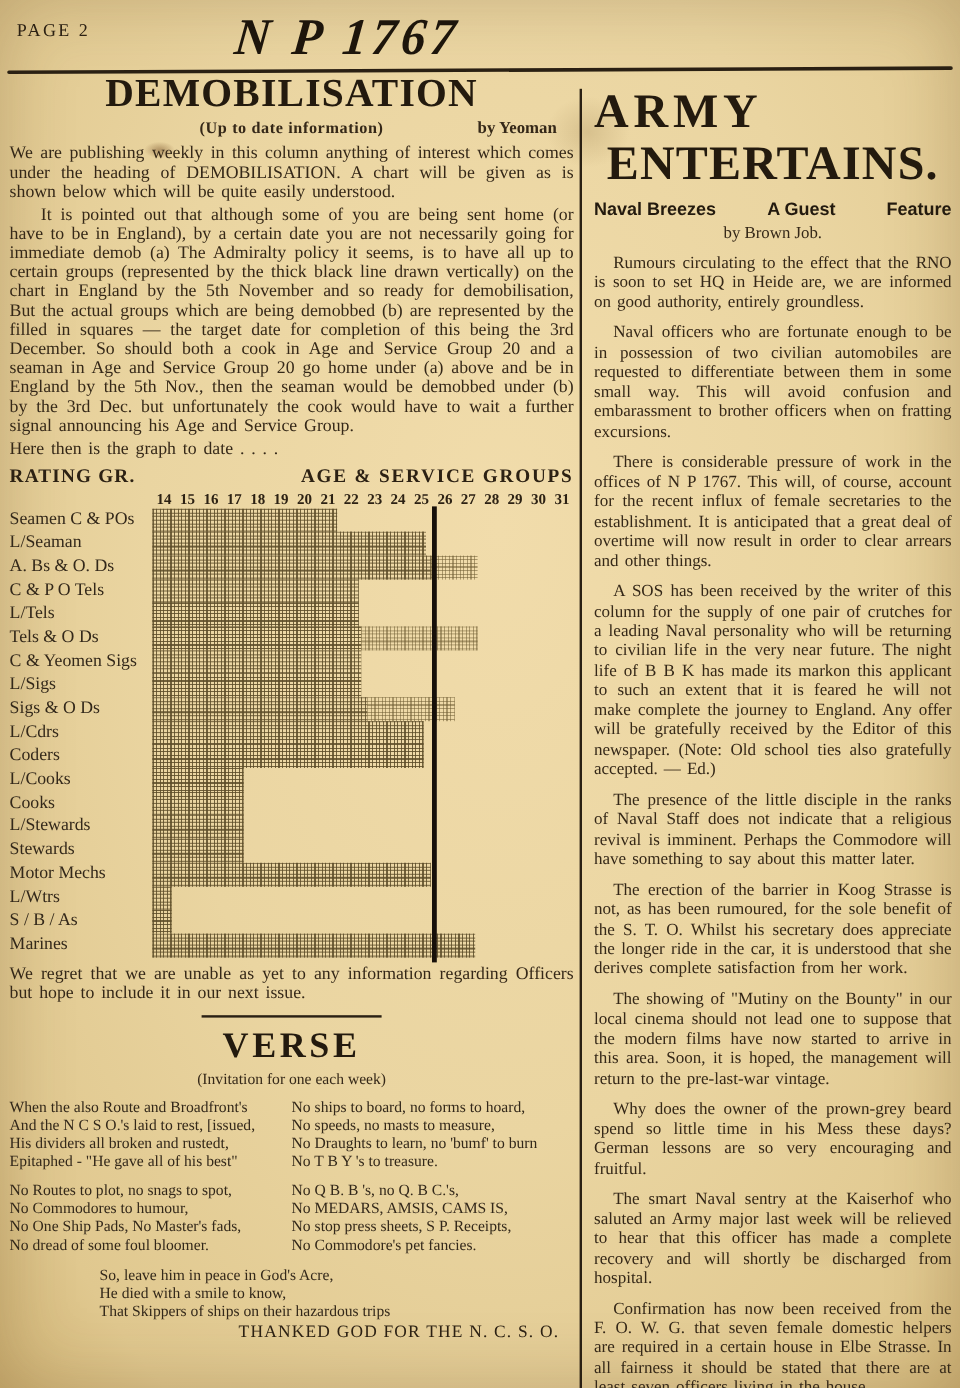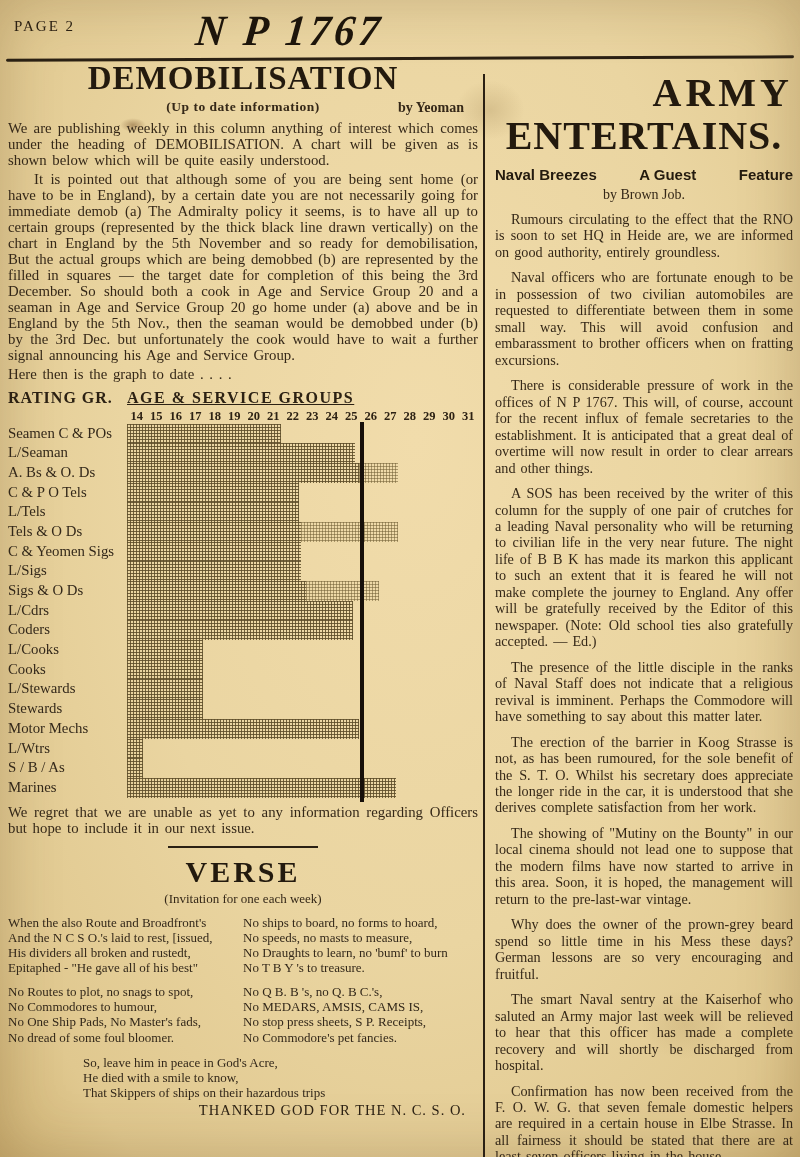--- a/index.html
+++ b/index.html
@@ -33,21 +33,21 @@
   #demob-byline{position:absolute;right:14px;top:1px;font-size:14px;font-weight:bold;}
 
   .para{margin:0 0 3px 0;font-size:14.8px;line-height:1.08;text-align:justify;word-spacing:2px;}
   .para.indent{text-indent:26px;}
   #left-paras{margin-top:4px;}
 
   
   #chart{margin-top:6px;}
   #chart-head{position:relative;height:20px;}
   #chart-head .lh{position:absolute;left:0;top:0;font-size:16px;letter-spacing:1px;font-weight:bold;color:#2c2113;}
-  #chart-head .rh{position:absolute;left:119px;width:351px;text-align:left;top:0;font-size:16px;letter-spacing:1.5px;font-weight:bold;color:#2c2113;text-decoration:underline;}
+  #chart-head .rh{position:absolute;left:119px;width:351px;text-align:right;top:0;font-size:16px;letter-spacing:1.5px;font-weight:bold;color:#2c2113;}
   #chart-ticks{position:relative;height:15px;margin-left:119px;}
   #chart-ticks span{position:absolute;top:0;transform:translateX(-50%);font-size:12.5px;font-weight:bold;color:#2c2113;}
   #chart-grid{position:relative;}
   .chart-row{display:flex;height:19.7px;}
   .chart-row .rlabel{flex:0 0 119px;font-size:14.8px;line-height:19.7px;white-space:nowrap;color:#33281a;}
   .chart-row .bar-area{flex:1;position:relative;}
   .bar-solid,.bar-light{position:absolute;top:0;bottom:0;left:0;}
   .bar-solid{
     background-image:
       repeating-linear-gradient(to bottom, rgba(92,76,40,.85) 0 1px, rgba(0,0,0,0) 1px 3px),
@@ -65,21 +65,21 @@
   #verse-title{text-align:center;font-size:30px;letter-spacing:3px;}
   #verse-subtitle{text-align:center;font-size:13px;margin-top:2px;}
   #verse-cols{display:flex;margin-top:8px;}
   .verse-col{flex:1;}
   .verse-col .stanza{margin-bottom:9px;}
   .vline{font-size:13px;line-height:1.16;white-space:nowrap;color:#33281a;}
   #verse-closing{margin-left:75px;margin-top:1px;}
   #verse-shout{text-align:right;margin-right:12px;font-size:14.5px;letter-spacing:1px;color:#2c2113;margin-top:2px;}
 
   
-  #army-title1{text-align:right;font-size:40px;letter-spacing:4px;line-height:1.05;}
+  #army-title1{text-align:left;font-size:40px;letter-spacing:4px;line-height:1.05;}
   #army-title2{text-align:center;font-size:40px;letter-spacing:1px;line-height:1.1;}
   #kicker{display:flex;justify-content:space-between;margin-top:8px;font-family:"Liberation Sans","DejaVu Sans",sans-serif;font-weight:bold;font-size:15px;color:#231a0e;}
   #right-byline{text-align:center;font-size:14px;margin:4px 0 8px 0;}
   #right-paras .para{font-size:14.2px;line-height:1.16;margin-bottom:9px;word-spacing:1.5px;}
   #right-paras .para.indent{text-indent:16px;}
 </style>
 </head>
 <body>
 
 <div id="page">

